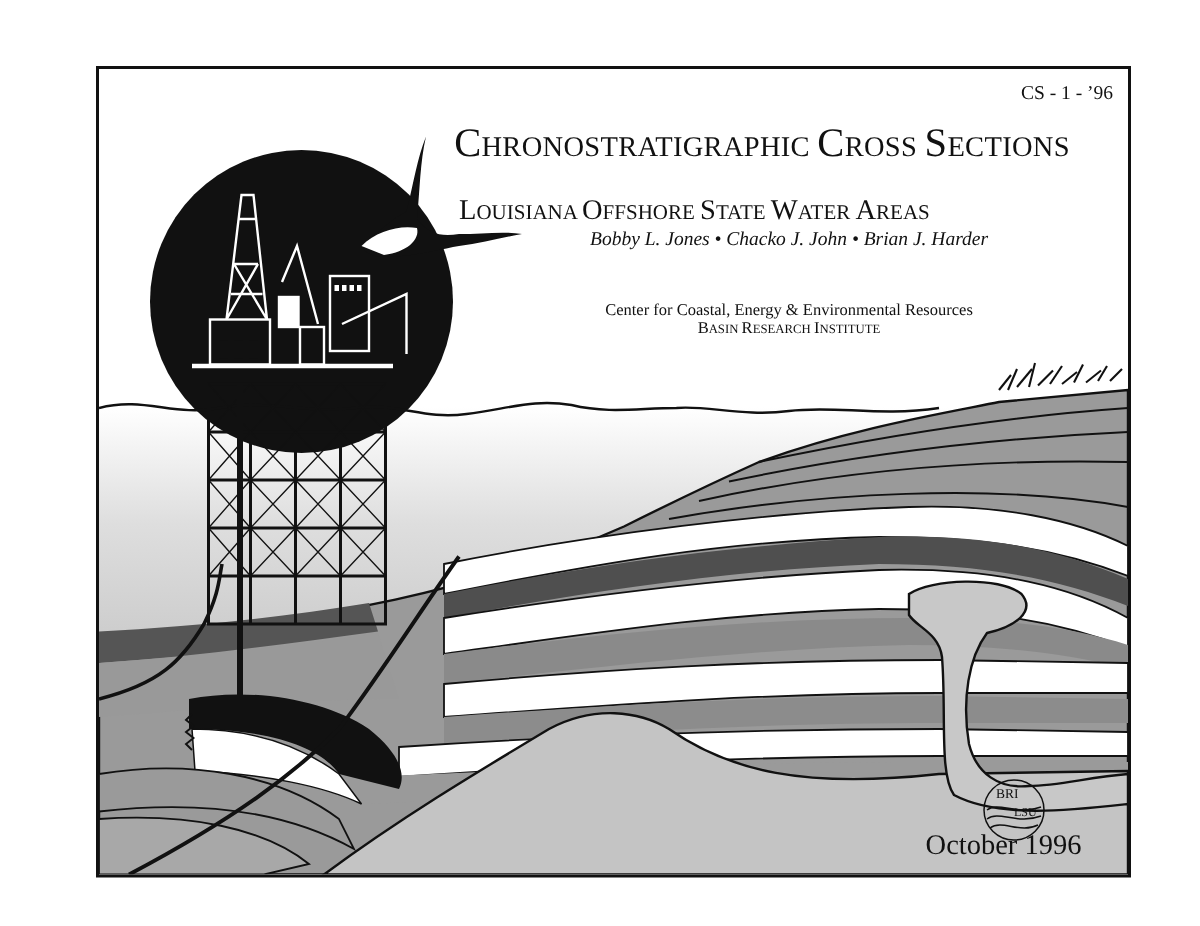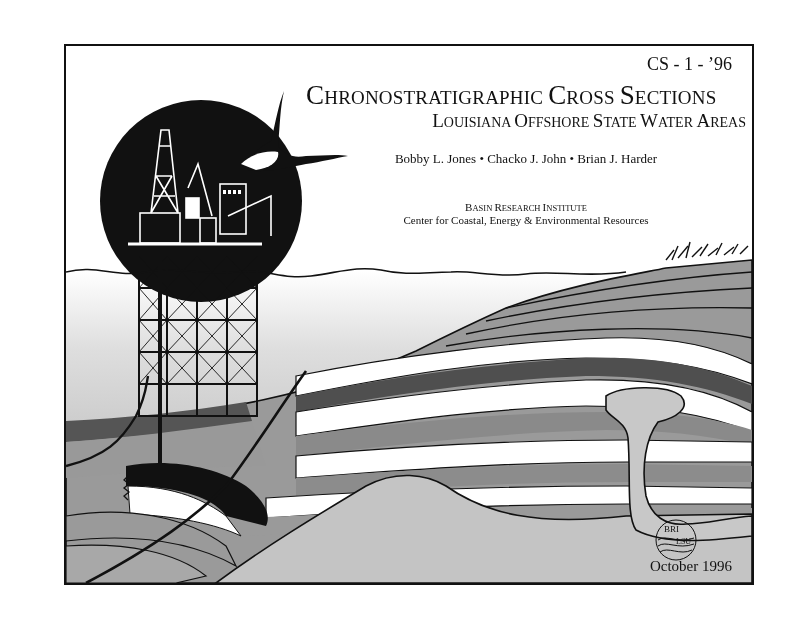--- a/index.html
+++ b/index.html
@@ -1,27 +1,27 @@
 <!DOCTYPE html>
 <html><head>
 <meta charset="utf-8">
 <style>
   html, body { margin:0; padding:0; background:#ffffff; }
   body { width:800px; height:617px; position:relative; overflow:hidden; font-family:"Liberation Serif", serif; color:#111; }
   .frame { position:absolute; left:64px; top:44px; width:686px; height:537px; border:2px solid #111; background:#fff; overflow:hidden; }
   .art { position:absolute; left:0; top:0; width:686px; height:537px; }
-  .code { position:absolute; right:20px; top:8px; font-size:18px; }
-  .title { position:absolute; left:240px; top:34px; width:440px; text-align:left; font-size:27px; letter-spacing:0.2px; white-space:nowrap; }
+  .code { position:absolute; right:10px; top:8px; font-size:13px; }
+  .title { position:absolute; left:222px; top:34px; width:440px; text-align:center; font-size:27px; letter-spacing:0.2px; white-space:nowrap; }
   .title .sc { font-size:19px; }
-  .subtitle { position:absolute; left:240px; top:64px; width:440px; text-align:right; font-size:19px; white-space:nowrap; }
+  .subtitle { position:absolute; left:240px; top:84px; width:440px; text-align:left; font-size:19px; white-space:nowrap; }
   .subtitle .sc { font-size:14px; }
-  .authors { position:absolute; left:250px; top:105px; width:420px; text-align:center; font-size:13px; white-space:nowrap; }
+  .authors { position:absolute; left:250px; top:105px; width:420px; text-align:center; font-size:13px; white-space:nowrap;font-style:italic; }
   .inst { position:absolute; left:300px; top:155px; width:320px; text-align:center; font-size:11px; line-height:12px; }
   .inst .sc { font-size:8.5px; }
-  .date { position:absolute; right:20px; bottom:8px; font-size:15px; }
+  .date { position:absolute; right:31px; bottom:8px; font-size:19px; }
 </style>
 </head>
 <body>
 
 <div class="frame">
 
   <svg class="art" viewBox="0 0 686 537" xmlns="http://www.w3.org/2000/svg">
     <defs>
       <linearGradient id="water" x1="0" y1="0" x2="0" y2="1">
         <stop offset="0" stop-color="#ffffff"></stop>
@@ -159,18 +159,18 @@
 
   <div class="authors">
     <span>Bobby L. Jones</span>
     <span>•</span>
     <span>Chacko J. John</span>
     <span>•</span>
     <span>Brian J. Harder</span>
   </div>
 
   <div class="inst">
+    <div>Center for Coastal, Energy &amp; Environmental Resources</div>
     <div><span>B</span><span class="sc">ASIN </span><span>R</span><span class="sc">ESEARCH </span><span>I</span><span class="sc">NSTITUTE</span></div>
-    <div>Center for Coastal, Energy &amp; Environmental Resources</div>
   </div>
 
   <div class="date">October 1996</div>
 </div>
 
 </body></html>

